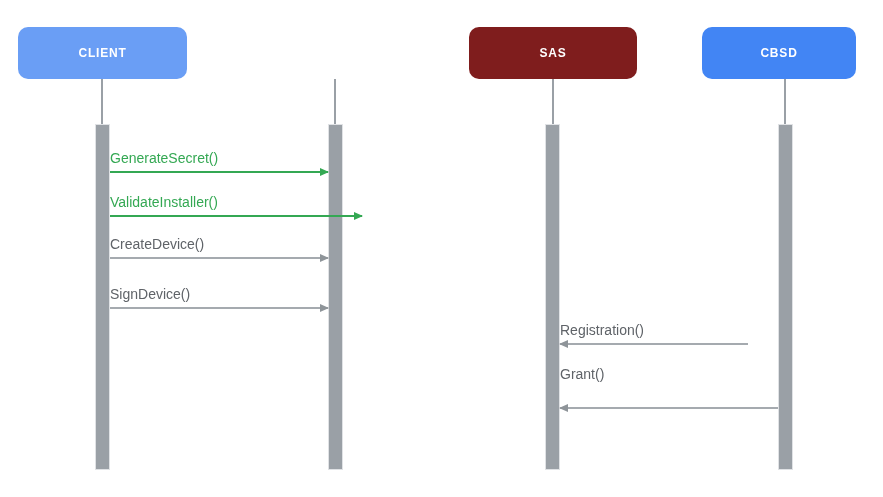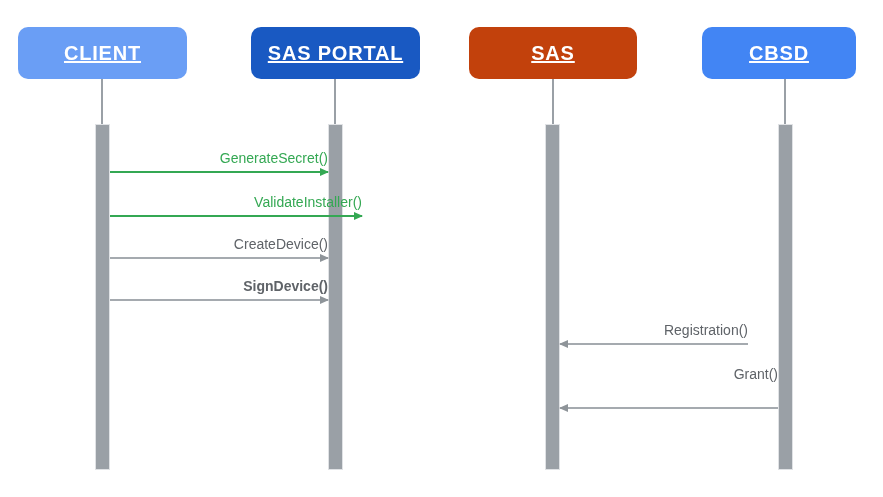--- a/index.html
+++ b/index.html
@@ -19,28 +19,27 @@
     position: absolute;
     top: 27px;
     height: 52px;
     border-radius: 10px;
     display: flex;
     align-items: center;
     justify-content: center;
   }
   .actor .actor-label {
     color: #ffffff;
-    font-size: 20px;
+    font-size: 12px;
     font-weight: bold;
     letter-spacing: 0.8px;
-    text-decoration: underline;
   }
   .actor-client     { left: 18px;  width: 169px; background: #6A9EF5; }
   .actor-sas-portal { left: 251px; width: 169px; background: #1959C2; }
-  .actor-sas        { left: 469px; width: 168px; background: #c2410c; }
+  .actor-sas        { left: 469px; width: 168px; background: #7f1d1d; }
   .actor-cbsd       { left: 702px; width: 154px; background: #4285F4; }
 
   
   .lifeline {
     position: absolute;
     top: 79px;
     height: 46px;
     width: 2px;
     background: #9AA0A6;
   }
@@ -64,21 +63,21 @@
   .activation-cbsd { left: 778px; }
 
   
   .msg {
     position: absolute;
     display: flex;
     flex-direction: column;
     justify-content: flex-end;
   }
   .msg .msg-label {
-    text-align: right;
+    text-align: left;
     font-size: 14px;
     line-height: 16px;
     margin-bottom: 5px;
   }
   .msg .msg-line {
     position: relative;
     height: 2px;
     width: 100%;
   }
   .msg .head {
@@ -104,34 +103,31 @@
   .msg.green .head-right { border-left-color: #34A853; }
   .msg.gray .msg-label { color: #5F6368; }
   .msg.gray .msg-line  { background: #A5AAAF; }
   .msg.gray .head-right { border-left-color: #8E9499; }
   .msg.gray .head-left  { border-right-color: #8E9499; }
 
   
   .msg-1 { left: 110px; width: 218px; top: 150px; }
   .msg-2 { left: 110px; width: 252px; top: 194px; }
   .msg-3 { left: 110px; width: 218px; top: 236px; }
-  .msg-4 { left: 110px; width: 218px; top: 278px; font-weight: bold; }
+  .msg-4 { left: 110px; width: 218px; top: 286px; }
   .msg-5 { left: 560px; width: 188px; top: 322px; }
   .msg-6 { left: 560px; width: 218px; top: 366px; gap: 20px; }
 </style>
 </head>
 <body>
 
 <div class="canvas">
 
   <div class="actor actor-client">
     <span class="actor-label">CLIENT</span>
-  </div>
-  <div class="actor actor-sas-portal">
-    <span class="actor-label">SAS PORTAL</span>
   </div>
   <div class="actor actor-sas">
     <span class="actor-label">SAS</span>
   </div>
   <div class="actor actor-cbsd">
     <span class="actor-label">CBSD</span>
   </div>
 
   <div class="lifeline lifeline-client"></div>
   <div class="lifeline lifeline-sas-portal"></div>

